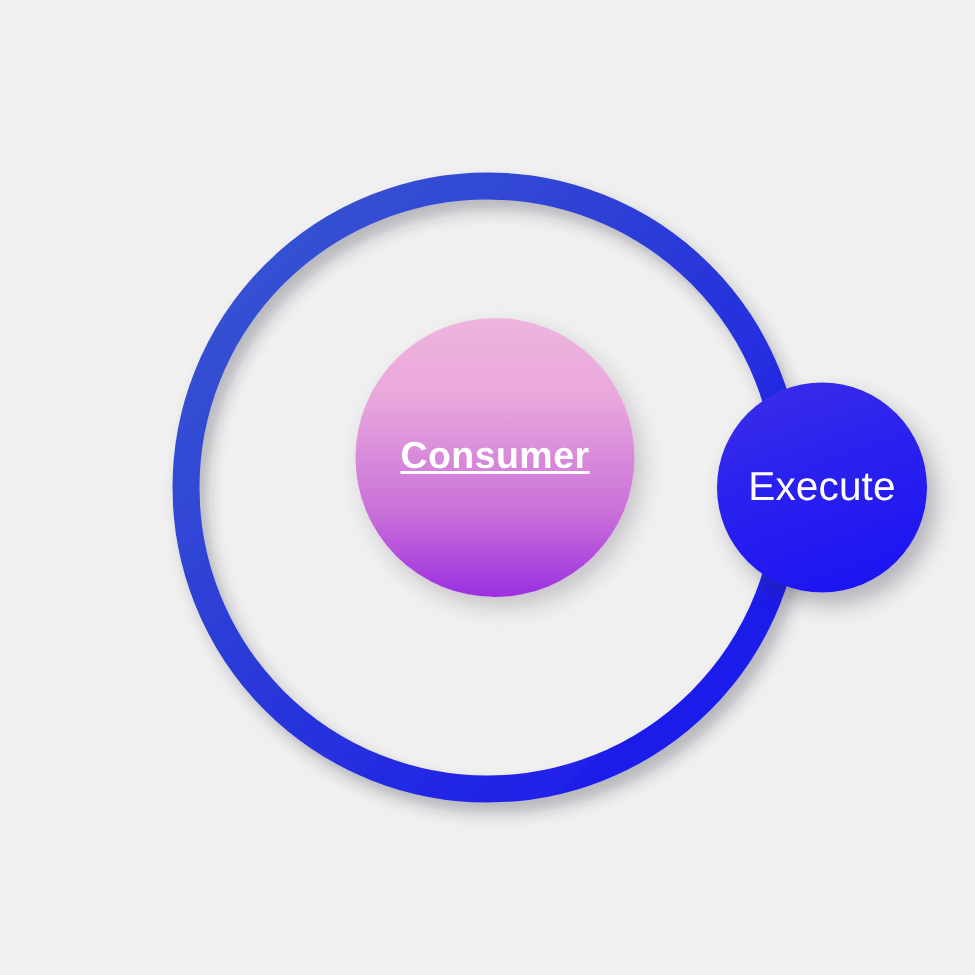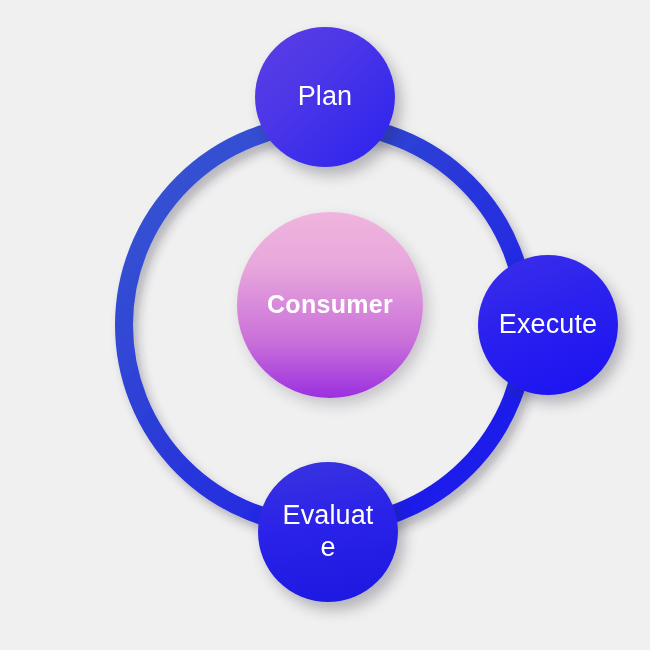--- a/index.html
+++ b/index.html
@@ -104,20 +104,21 @@
     background: linear-gradient(180deg, #eeb0dd 0%, #e6a4da 30%, #c munched 0%, #b濃 0%);
     box-shadow: 5px 7px 14px rgba(60, 40, 70, 0.22);
   }
   .node-center {
     background: linear-gradient(180deg, #efb4de 0%, #e9a8dc 28%, #c96fd9 70%, #9b2fe0 100%);
   }
   .node-center .node-label {
     font-size: 25px;
     font-weight: 700;
     letter-spacing: 0.3px;
+    text-decoration: underline;
   }
 </style>
 </head>
 <body style="background: rgb(240, 240, 240);">
 
 <div class="canvas">
 
   <div class="ring-wrap">
     <svg class="ring-svg" viewBox="0 0 650 650" xmlns="http://www.w3.org/2000/svg">
       <defs>
@@ -131,26 +132,20 @@
         </filter>
       </defs>
       <circle cx="325" cy="325" r="201" fill="none" stroke="url(#ringGrad)" stroke-width="18" filter="url(#ringShadow)"></circle>
     </svg>
   </div>
 
   <div class="node node-center">
     <span class="node-label">Consumer</span>
   </div>
 
-  <div class="node node-plan">
-    <span class="node-label">Plan</span>
-  </div>
 
   <div class="node node-execute">
     <span class="node-label">Execute</span>
   </div>
 
-  <div class="node node-evaluate">
-    <span class="node-label">Evaluate</span>
-  </div>
 
 
 </div>
 
 </body></html>

